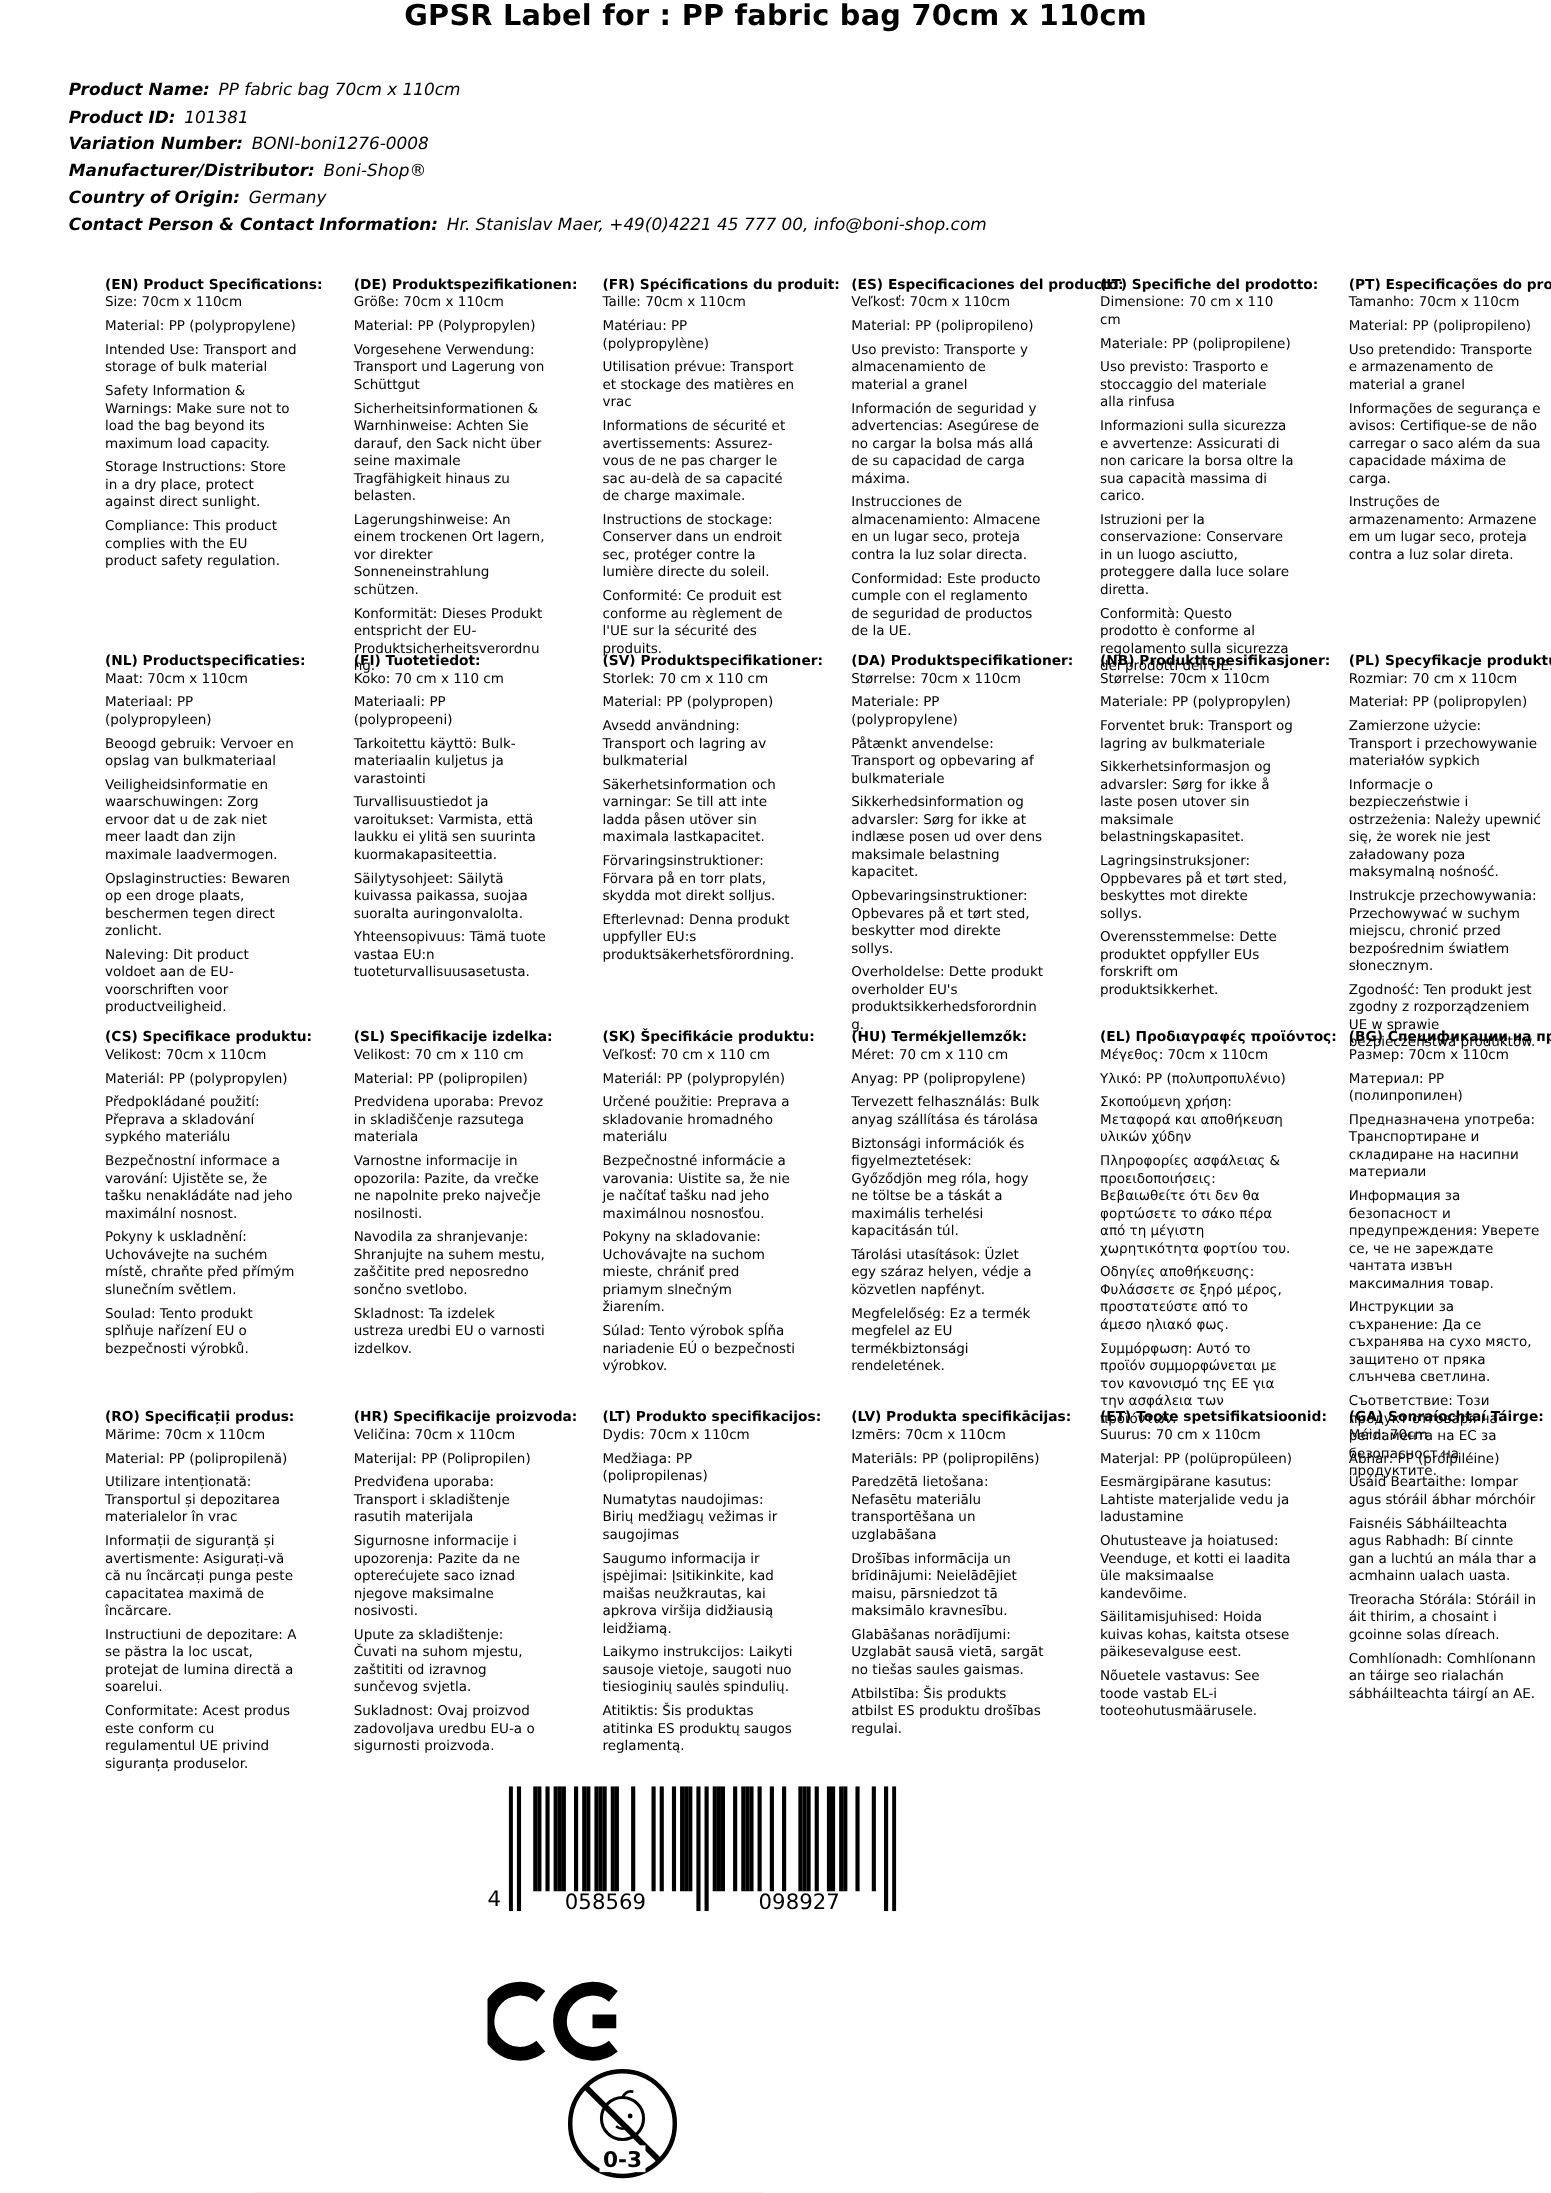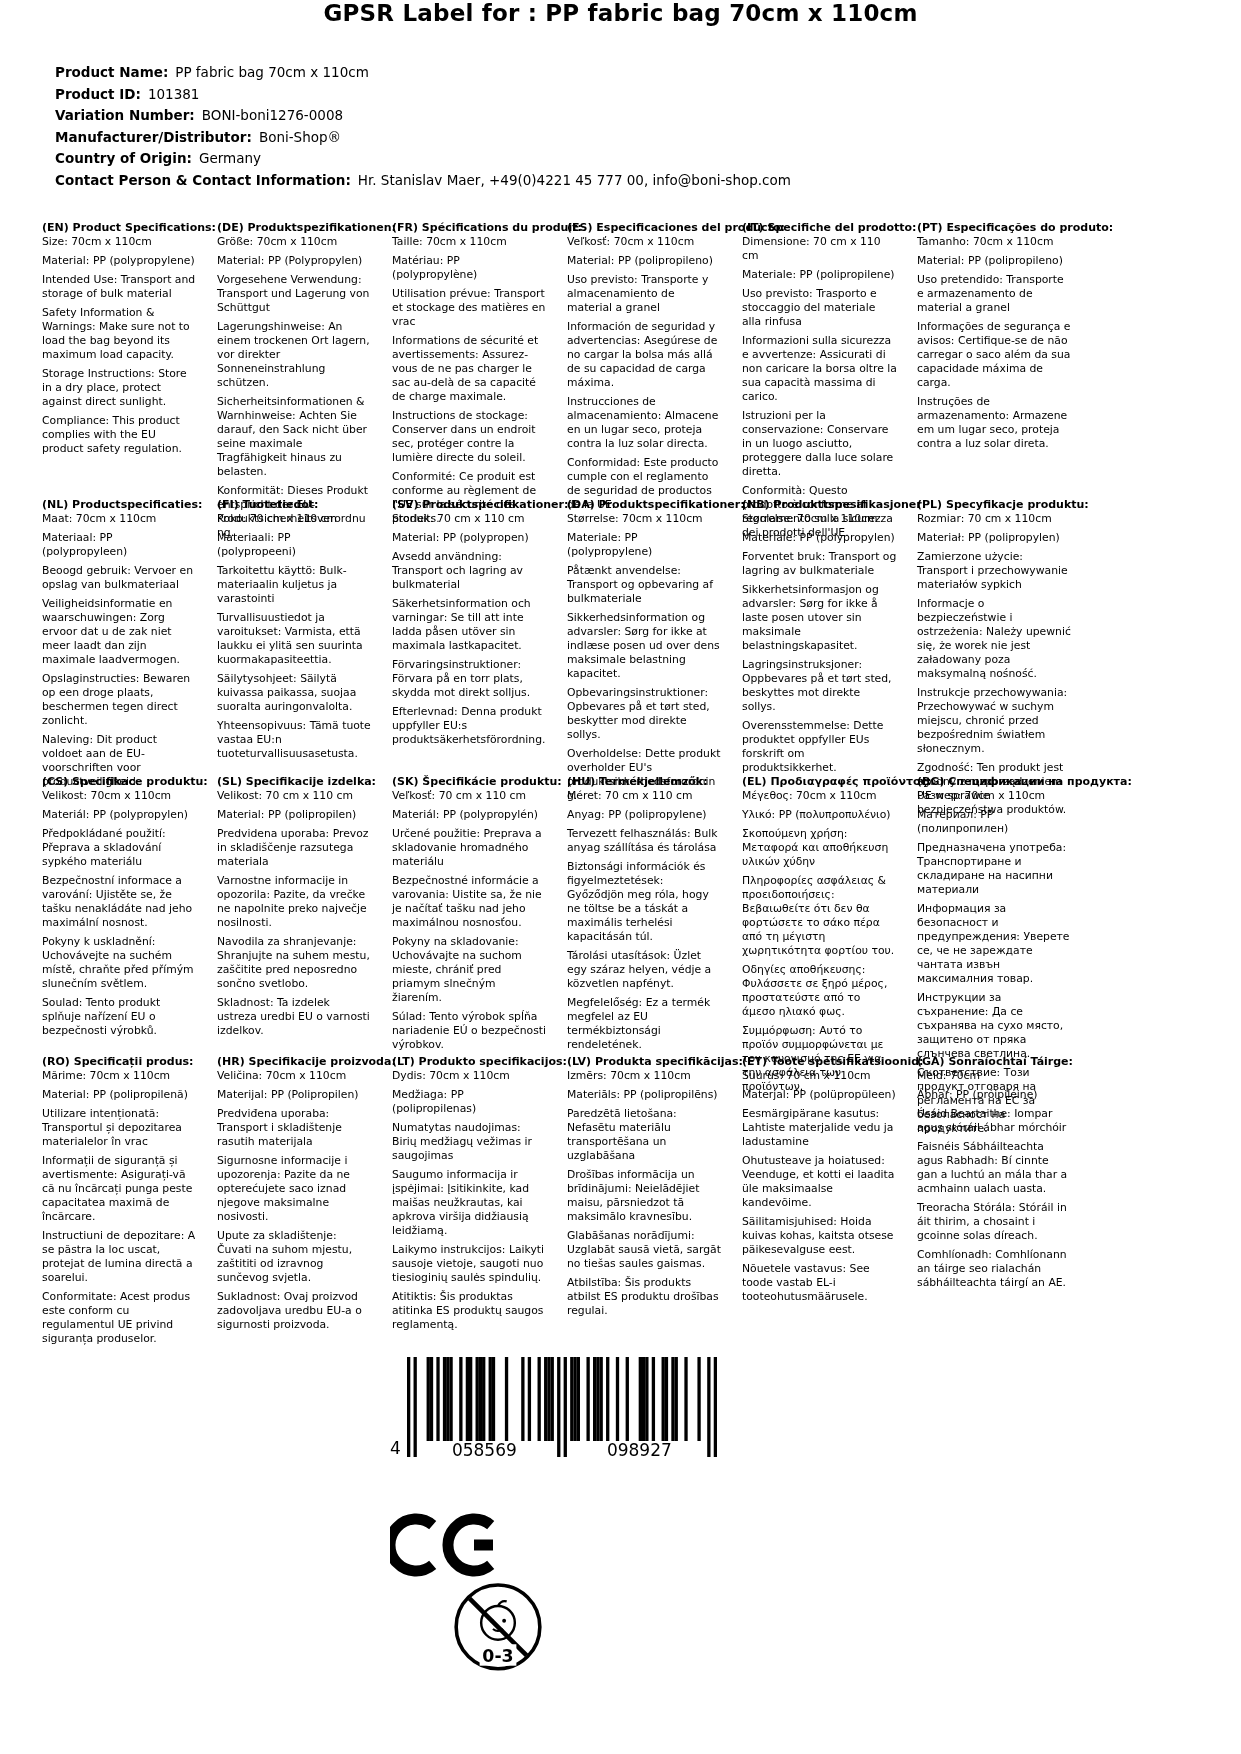--- a/index.html
+++ b/index.html
@@ -5,28 +5,29 @@
   html,body{margin:0;padding:0;background:#e8e8e8;}
   .page{
     width:1241px;height:1754px;background:#fff;color:#000;
     position:relative;margin:0 auto;overflow:hidden;
     font-family:"DejaVu Sans","Liberation Sans",sans-serif;
   }
   .title{
     text-align:center;font-size:23px;font-weight:bold;
     letter-spacing:.2px;
   }
-  .info{margin:36px 0 0 55px;}
+  .info{margin:36px 0 0 55px;font-style:italic;}
   .info-row{font-size:13.5px;line-height:21.5px;}
   .info-label{font-weight:bold;margin-right:7px;}
   .spec-grid{
-    margin:30px 0 0 42px;
+    margin:30px 0 0 84px;
     display:grid;
     grid-template-columns:repeat(6,175px);
     grid-template-rows:277px 277px 280px auto;
+    gap:24px;
   }
   .spec-block{padding-right:20px;overflow:visible;}
   .spec-heading{
     font-size:11px;font-weight:bold;white-space:nowrap;line-height:14px;
   }
   .spec-line{
     margin:0 0 5px 0;font-size:10.8px;line-height:14px;
     overflow-wrap:break-word;
   }
   .spec-line:first-of-type{margin-top:0;}
@@ -102,23 +103,23 @@
 
       <div class="spec-block">
         <div class="spec-heading">(DE) Produktspezifikationen:</div>
 
           <p class="spec-line">Größe: 70cm x 110cm</p>
 
           <p class="spec-line">Material: PP (Polypropylen)</p>
 
           <p class="spec-line">Vorgesehene Verwendung: Transport und Lagerung von Schüttgut</p>
 
+          <p class="spec-line">Sicherheitsinformationen &amp; Warnhinweise: Achten Sie darauf, den Sack nicht über seine maximale Tragfähigkeit hinaus zu belasten.</p>
+
           <p class="spec-line">Lagerungshinweise: An einem trockenen Ort lagern, vor direkter Sonneneinstrahlung schützen.</p>
-
-          <p class="spec-line">Sicherheitsinformationen &amp; Warnhinweise: Achten Sie darauf, den Sack nicht über seine maximale Tragfähigkeit hinaus zu belasten.</p>
 
           <p class="spec-line">Konformität: Dieses Produkt entspricht der EU-Produktsicherheitsverordnung.</p>
 
       </div>
 
       <div class="spec-block">
         <div class="spec-heading">(FR) Spécifications du produit:</div>
 
           <p class="spec-line">Taille: 70cm x 110cm</p>
 

